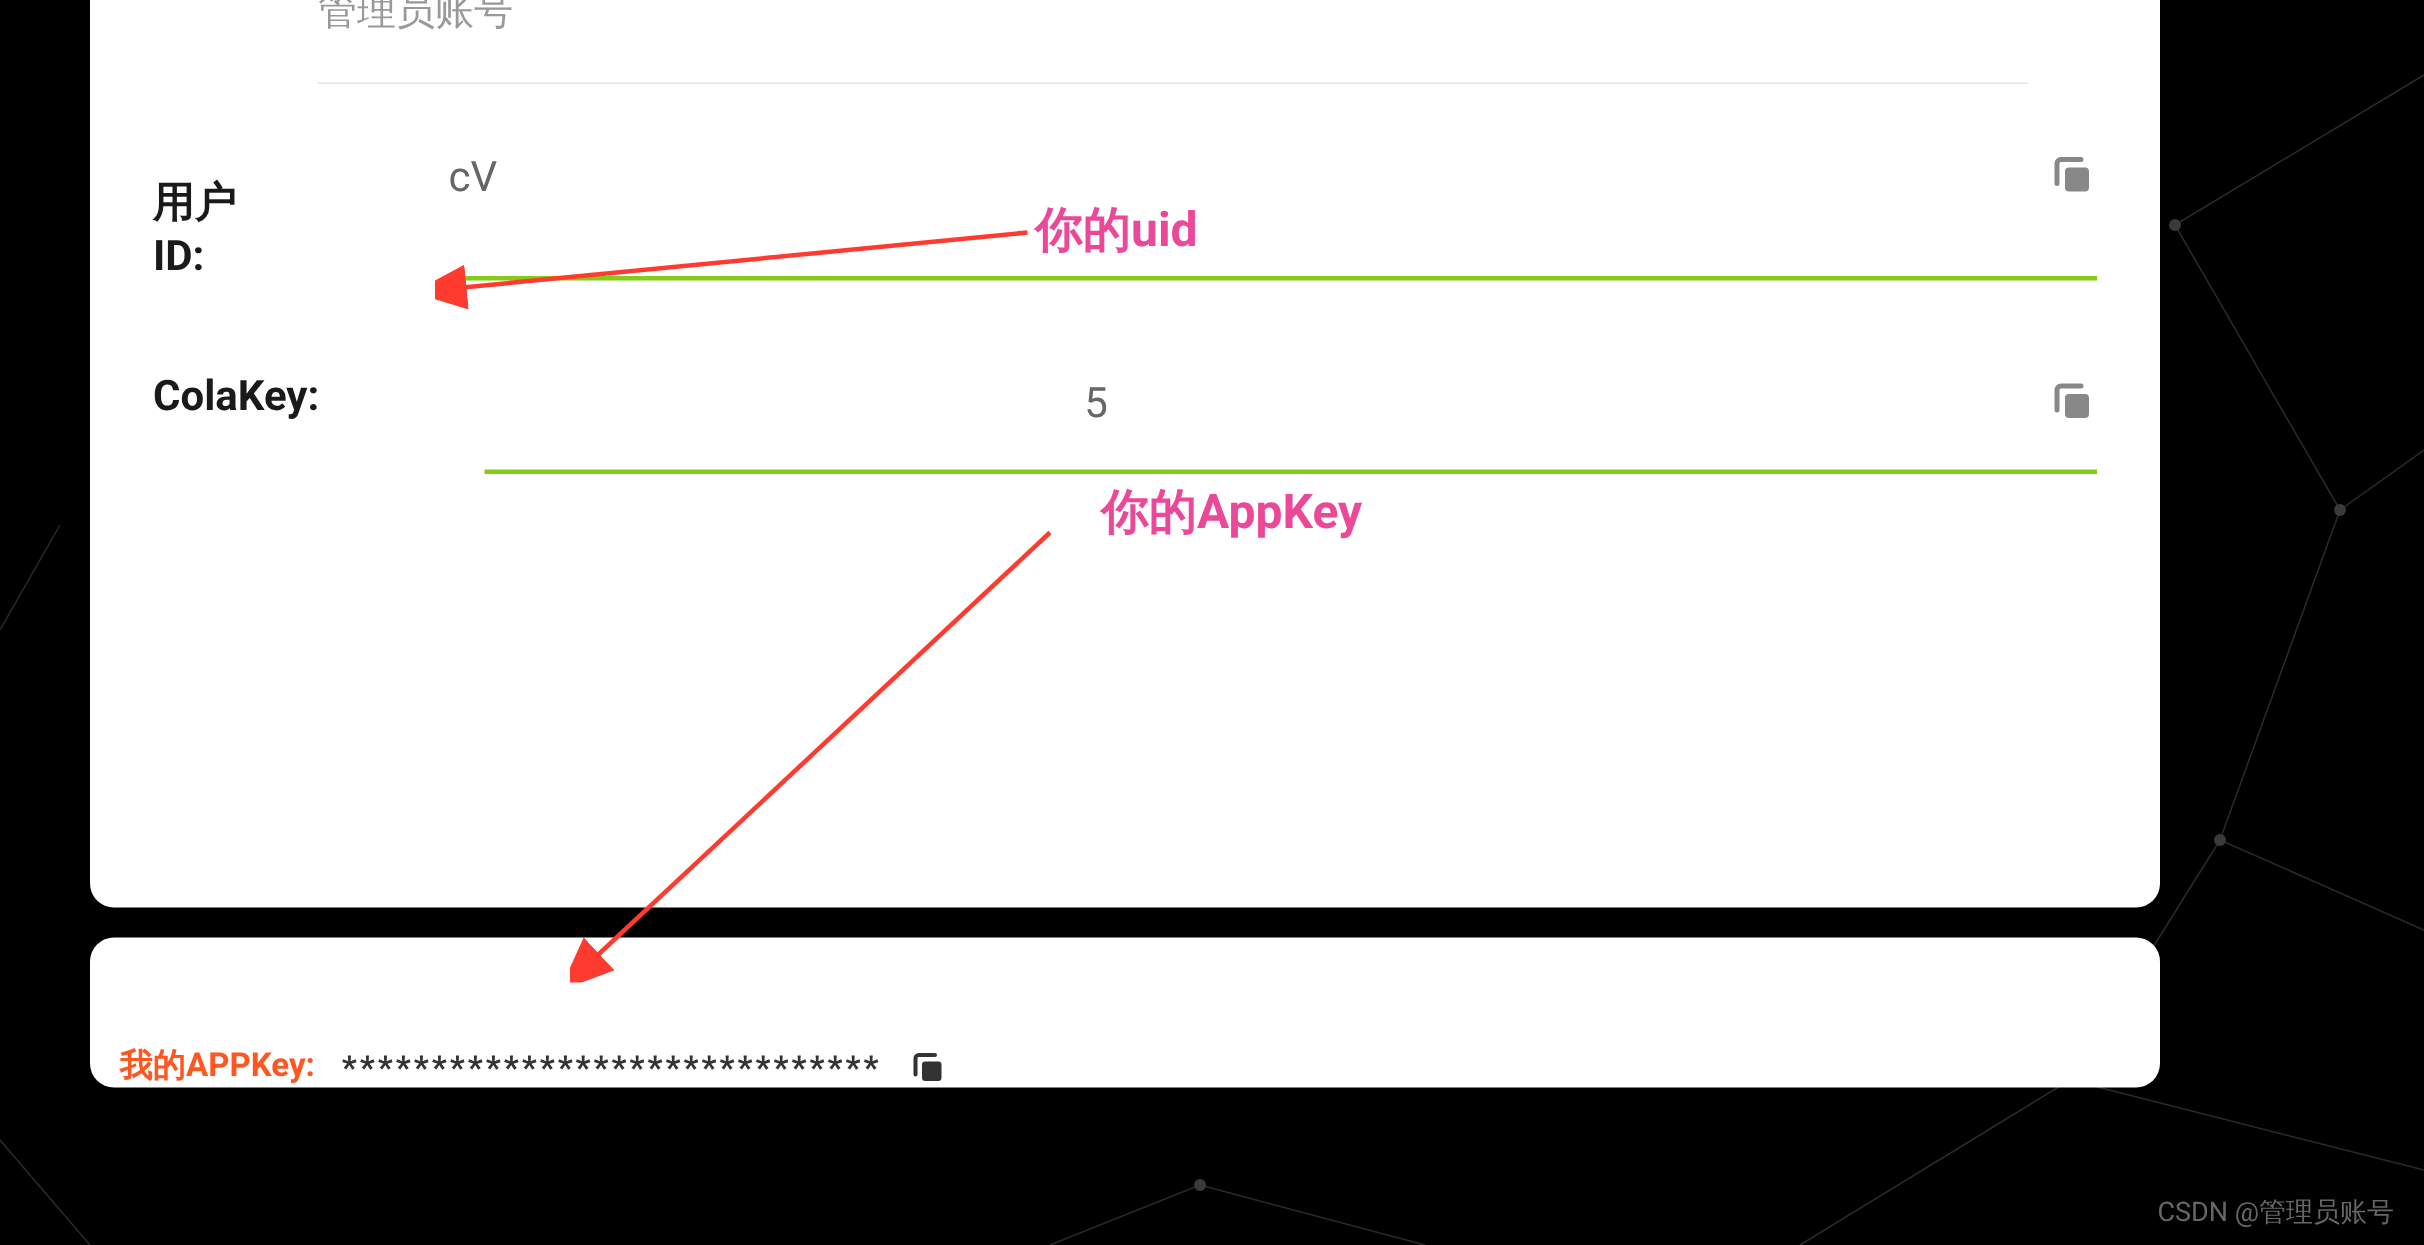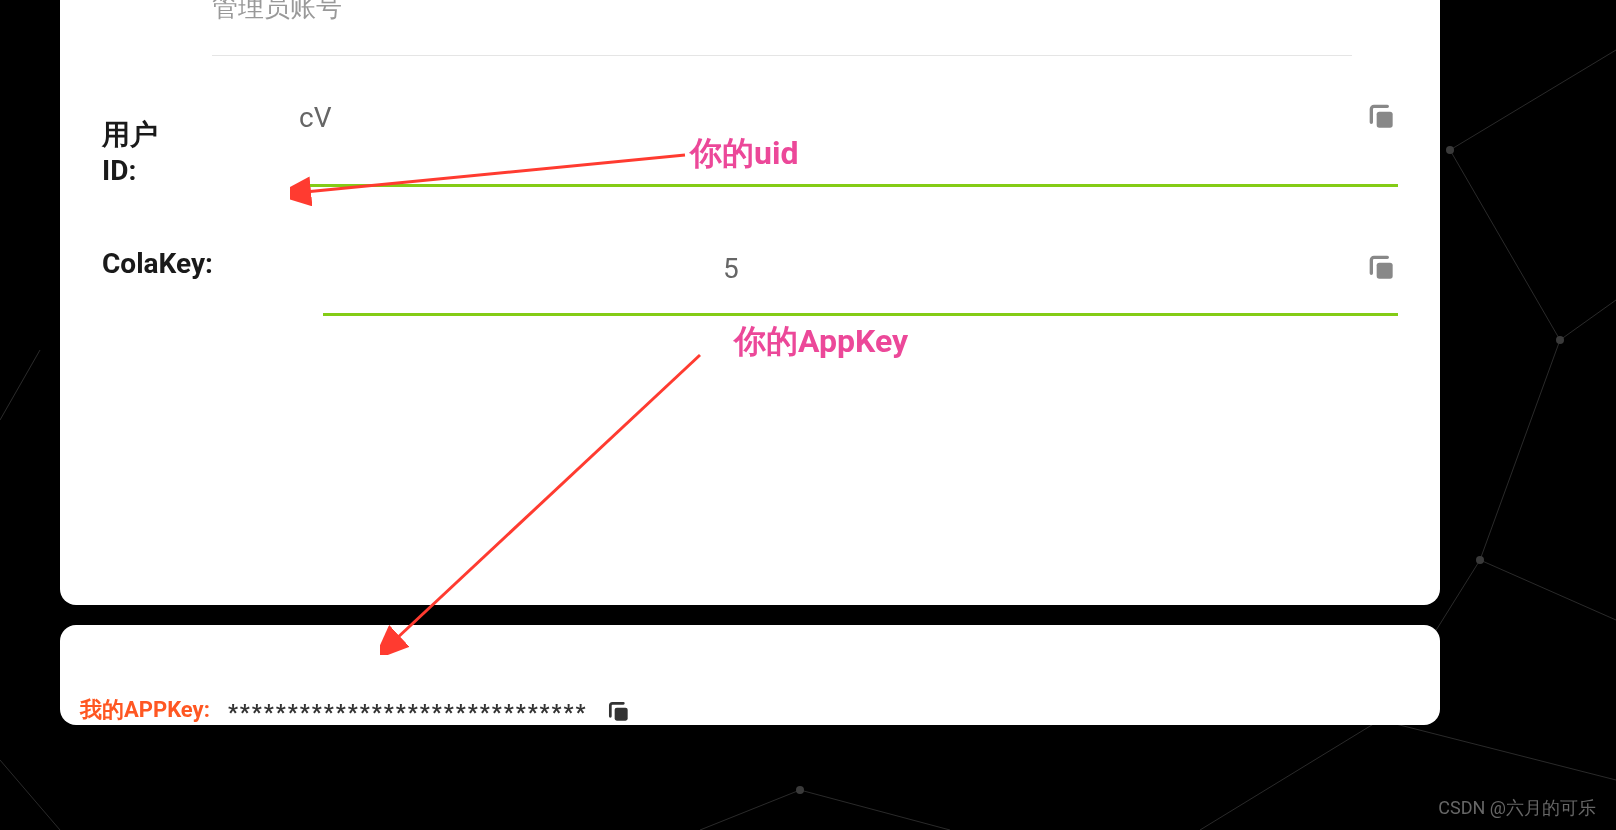--- a/index.html
+++ b/index.html
@@ -228,13 +228,13 @@
 
 <svg class="arrow" style="top:345px;left:380px;" width="340" height="310">
   <defs>
     <marker id="ah2" markerWidth="12" markerHeight="10" refX="2" refY="5" orient="auto">
       <polygon points="0 0, 12 5, 0 10" fill="#ff3b30"></polygon>
     </marker>
   </defs>
   <line x1="320" y1="10" x2="15" y2="295" stroke="#ff3b30" stroke-width="3" marker-end="url(#ah2)"></line>
 </svg>
 
-<div class="watermark">CSDN @六月的可乐</div>
+<div class="watermark">CSDN @管理员账号</div>
 
 </body></html>

